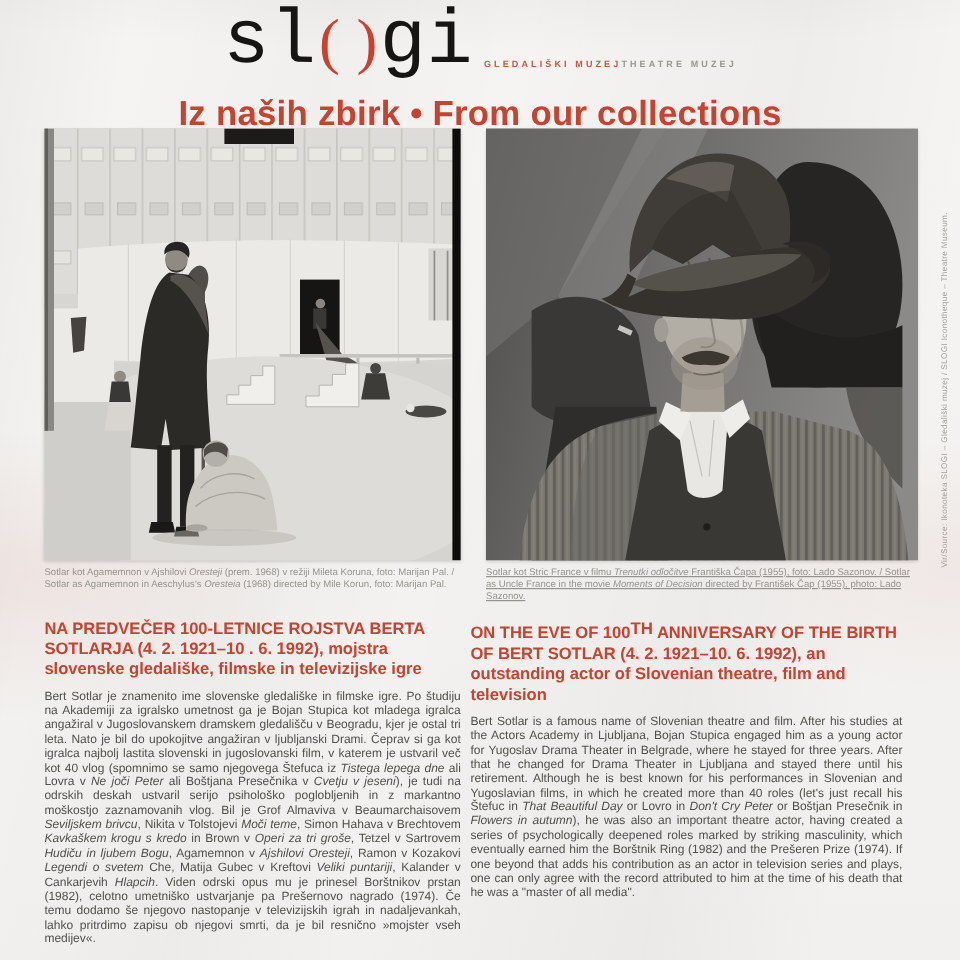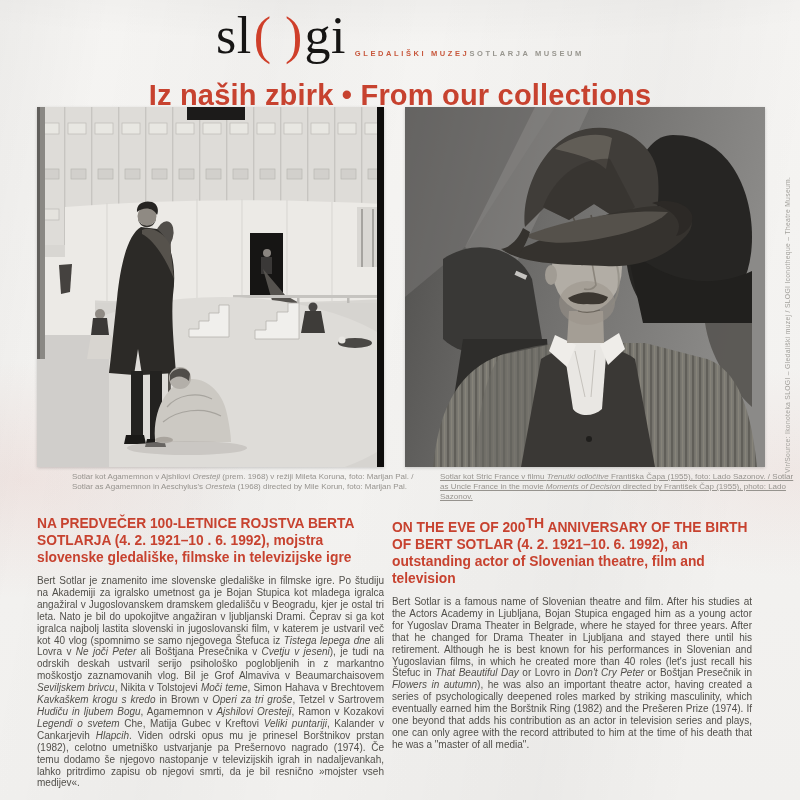--- a/index.html
+++ b/index.html
@@ -11,41 +11,41 @@
     background:
       radial-gradient(ellipse 320px 170px at 3% 60%, rgba(205,125,115,0.12), transparent 70%),
       radial-gradient(ellipse 280px 150px at 99% 59%, rgba(205,125,115,0.09), transparent 70%),
       linear-gradient(100deg, rgba(0,0,0,0.035) 0%, transparent 12%, rgba(0,0,0,0.02) 30%, transparent 46%, rgba(0,0,0,0.028) 72%, transparent 88%),
       radial-gradient(ellipse 900px 120px at 50% -40px, rgba(0,0,0,0.05), transparent 70%),
       linear-gradient(#f5f4f2,#f1f0ee);
   }
   
   .header{padding-top:6px;height:107px;box-sizing:border-box;}
   .logo-row{display:flex;justify-content:center;align-items:baseline;height:64px;}
-  .logo-serif{font-family:Liberation Serif, serif;font-size:52px;line-height:60px;color:#161514;letter-spacing:0.5px;}
+  .logo-serif{font-family:Liberation Mono, monospace;font-size:64px;line-height:60px;color:#161514;letter-spacing:0.5px;}
   .logo-paren{font-family:"Liberation Serif","DejaVu Serif",serif;font-size:52px;color:#cf3f2a;}
   .logo-paren.open{margin-left:2px;margin-right:14px;}
   .logo-paren.close{margin-right:2px;}
   .logo-tagline{display:flex;flex-direction:row;justify-content:flex-end;margin-left:9px;align-self:flex-end;padding-bottom:12px;}
   .logo-tagline span{font-size:7.5px;font-weight:bold;letter-spacing:2.6px;line-height:9px;white-space:nowrap;}
   .tagline-sl{color:#c8583d;}
   .tagline-en{color:#98968f;}
   .page-title{margin:9px 0 0 0;text-align:center;font-size:29px;font-weight:bold;color:#c7422f;letter-spacing:0.2px;}
   
   .photos-row{display:flex;margin-left:37px;gap:21px;}
   .photo{margin:0;width:347px;height:360px;background:#cfcdc9;box-shadow:0 1px 3px rgba(0,0,0,0.18);}
   .photo.right{width:360px;}
   .photo svg{display:block;width:100%;height:100%;}
   .source-note{
     position:absolute;top:113px;right:9px;height:360px;
     writing-mode:vertical-rl;transform:rotate(180deg);
     font-size:6.8px;letter-spacing:0.3px;color:#a3a19c;white-space:nowrap;
   }
   
-  .captions-row{display:flex;margin:5px 0 0 37px;gap:21px;justify-content:flex-end;}
+  .captions-row{display:flex;margin:5px 0 0 37px;gap:21px;}
   .caption{margin:0;width:347px;font-size:8px;line-height:10px;color:#96938e;}
   .caption.right{width:360px;text-decoration:underline;}
   .caption i{font-style:italic;}
   
   .columns{display:flex;margin:13px 0 0 37px;gap:8px;}
   .col{width:347px;}
   .col.right{width:360px;}
   .section-heading{margin:0 0 9px 0;font-size:13.8px;line-height:17px;font-weight:bold;color:#c7422f;}
   .section-heading sup{font-size:14px;vertical-align:4px;}
   .body-text{margin:0;font-size:10px;line-height:11.9px;color:#514f4a;text-align:justify;}
@@ -57,21 +57,21 @@
 <div class="page">
 
   <div class="header">
     <div class="logo-row">
       <span class="logo-serif">sl</span>
         <span class="logo-paren open">(</span>
         <span class="logo-paren close">)</span>
         <span class="logo-serif">gi</span>
       <span class="logo-tagline">
         <span class="tagline-sl">GLEDALIŠKI MUZEJ</span>
-        <span class="tagline-en">SOTLARJA MUSEUM</span>
+        <span class="tagline-en">THEATRE MUZEJ</span>
       </span>
     </div>
     <h1 class="page-title">Iz naših zbirk • From our collections</h1>
   </div>
 
   <div class="photos-row">
 
     <figure class="photo left">
       <svg viewBox="0 0 347 360">
         <defs>
@@ -240,18 +240,18 @@
     <p class="caption left"><span>Sotlar kot Agamemnon v Ajshilovi </span><i>Oresteji</i><span> (prem. 1968) v režiji Mileta Koruna, foto: Marijan Pal. / Sotlar as Agamemnon in Aeschylus's </span><i>Oresteia</i><span> (1968) directed by Mile Korun, foto: Marijan Pal.</span></p>
     <p class="caption right"><span>Sotlar kot Stric France v filmu </span><i>Trenutki odločitve</i><span> Františka Čapa (1955), foto: Lado Sazonov. / Sotlar as Uncle France in the movie </span><i>Moments of Decision</i><span> directed by František Čap (1955), photo: Lado Sazonov.</span></p>
   </div>
 
   <div class="columns">
     <section class="col left">
       <h2 class="section-heading"><span>NA PREDVEČER 100-LETNICE ROJSTVA BERTA SOTLARJA (4. 2. 1921–10 . 6. 1992), mojstra slovenske gledališke, filmske in televizijske igre</span></h2>
       <p class="body-text"><span>Bert Sotlar je znamenito ime slovenske gledališke in filmske igre. Po študiju na Akademiji za igralsko umetnost ga je Bojan Stupica kot mladega igralca angažiral v Jugoslovanskem dramskem gledališču v Beogradu, kjer je ostal tri leta. Nato je bil do upokojitve angažiran v ljubljanski Drami. Čeprav si ga kot igralca najbolj lastita slovenski in jugoslovanski film, v katerem je ustvaril več kot 40 vlog (spomnimo se samo njegovega Štefuca iz </span><i>Tistega lepega dne</i><span> ali Lovra v </span><i>Ne joči Peter</i><span> ali Boštjana Presečnika v </span><i>Cvetju v jeseni</i><span>), je tudi na odrskih deskah ustvaril serijo psihološko poglobljenih in z markantno moškostjo zaznamovanih vlog. Bil je Grof Almaviva v Beaumarchaisovem </span><i>Seviljskem brivcu</i><span>, Nikita v Tolstojevi </span><i>Moči teme</i><span>, Simon Hahava v Brechtovem </span><i>Kavkaškem krogu s kredo</i><span> in Brown v </span><i>Operi za tri groše</i><span>, Tetzel v Sartrovem </span><i>Hudiču in ljubem Bogu</i><span>, Agamemnon v </span><i>Ajshilovi Oresteji</i><span>, Ramon v Kozakovi </span><i>Legendi o svetem </i><span>Che</span><span>, Matija Gubec v Kreftovi </span><i>Veliki puntariji</i><span>, Kalander v Cankarjevih </span><i>Hlapcih</i><span>. Viden odrski opus mu je prinesel Borštnikov prstan (1982), celotno umetniško ustvarjanje pa Prešernovo nagrado (1974). Če temu dodamo še njegovo nastopanje v televizijskih igrah in nadaljevankah, lahko pritrdimo zapisu ob njegovi smrti, da je bil resnično »mojster vseh medijev«.</span></p>
     </section>
     <section class="col right">
-      <h2 class="section-heading"><span>ON THE EVE OF 200</span><sup>TH</sup><span> ANNIVERSARY OF THE BIRTH OF BERT SOTLAR (4. 2. 1921–10. 6. 1992), an outstanding actor of Slovenian theatre, film and television</span></h2>
+      <h2 class="section-heading"><span>ON THE EVE OF 100</span><sup>TH</sup><span> ANNIVERSARY OF THE BIRTH OF BERT SOTLAR (4. 2. 1921–10. 6. 1992), an outstanding actor of Slovenian theatre, film and television</span></h2>
       <p class="body-text"><span>Bert Sotlar is a famous name of Slovenian theatre and film. After his studies at the Actors Academy in Ljubljana, Bojan Stupica engaged him as a young actor for Yugoslav Drama Theater in Belgrade, where he stayed for three years. After that he changed for Drama Theater in Ljubljana and stayed there until his retirement. Although he is best known for his performances in Slovenian and Yugoslavian films, in which he created more than 40 roles (let's just recall his Štefuc in </span><i>That Beautiful Day</i><span> or Lovro in </span><i>Don't Cry Peter</i><span> or Boštjan Presečnik in </span><i>Flowers in autumn</i><span>), he was also an important theatre actor, having created a series of psychologically deepened roles marked by striking masculinity, which eventually earned him the Borštnik Ring (1982) and the Prešeren Prize (1974). If one beyond that adds his contribution as an actor in television series and plays, one can only agree with the record attributed to him at the time of his death that he was a "master of all media".</span></p>
     </section>
   </div>
 
 </div>
 
 </body></html>

